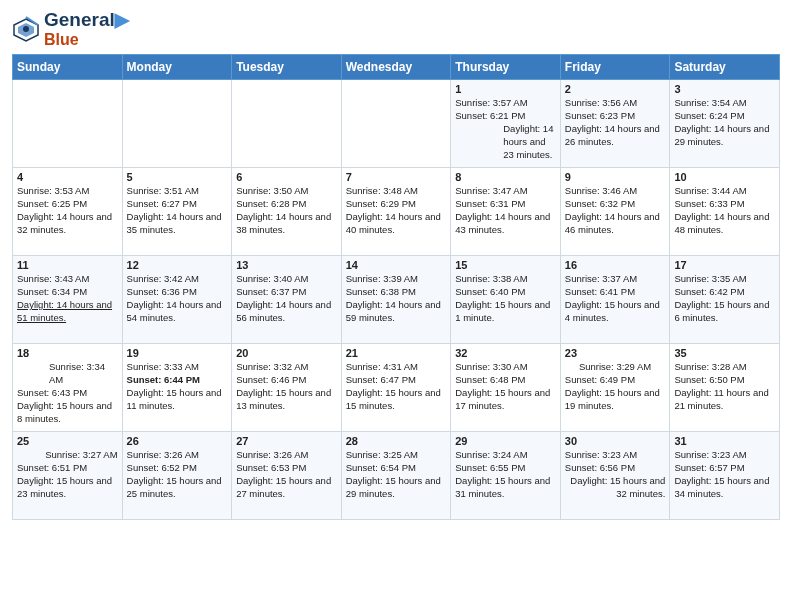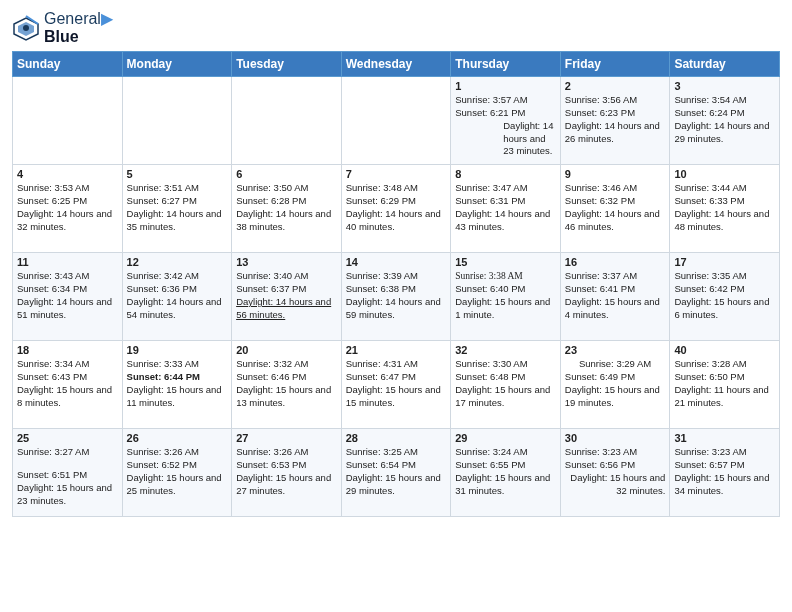--- a/index.html
+++ b/index.html
@@ -90,22 +90,22 @@
   <div class="header">
     <div class="logo">
       <svg class="logo-icon" viewBox="0 0 28 28">
         <rect x="0" y="0" width="28" height="28" fill="white"></rect>
         <polygon points="14,4 26,10 26,20 14,26 2,20 2,10" fill="none" stroke="#1a3a5c" stroke-width="1.5"></polygon>
         <polygon points="14,8 22,12 22,18 14,22 6,18 6,12" fill="#3a7abf" opacity="0.7"></polygon>
         <path d="M14 2 L26 10" stroke="#4a90d9" stroke-width="2" fill="none"></path>
         <circle cx="14" cy="14" r="3" fill="#1a3a5c"></circle>
       </svg>
       <div>
-        <div style="font-size:16px;font-weight:normal;color:#1a3a5c;line-height:1.1;">General<span style="color:#4a90d9;">▶</span></div>
-        <div style="font-size:16px;font-weight:bold;color:#0f172a;line-height:1.1;">Blue</div>
+        <div style="font-size:19px;font-weight:bold;color:#1a3a5c;line-height:1.1;">General<span style="color:#4a90d9;">▶</span></div>
+        <div style="font-size:16px;font-weight:bold;color:#c2410c;line-height:1.1;">Blue</div>
       </div>
     </div>
     <div class="title-block">
       <div class="month-title"></div>
       <div class="subtitle"></div>
     </div>
   </div>
 
   <table>
     <thead>
@@ -186,63 +186,63 @@
             <div style="line-height: 1.35;">Sunrise: 3:44 AM</div>
             <div style="line-height: 1.35;">Sunset: 6:33 PM</div>
             <div style="line-height: 1.35;">Daylight: 14 hours and 48 minutes.</div>
           </td>
         </tr>
         <tr>
           <td>
             <span class="day-num">11</span>
             <div style="line-height: 1.35;">Sunrise: 3:43 AM</div>
             <div style="line-height: 1.35;">Sunset: 6:34 PM</div>
-            <div style="line-height: 1.35;">Daylight: 14 hours and 51 minutes.</div>
+            <div style="line-height: 1.35; text-decoration: underline;">Daylight: 14 hours and 51 minutes.</div>
           </td>
           <td>
             <span class="day-num">12</span>
             <div style="line-height: 1.35;">Sunrise: 3:42 AM</div>
             <div style="line-height: 1.35;">Sunset: 6:36 PM</div>
             <div style="line-height: 1.35;">Daylight: 14 hours and 54 minutes.</div>
           </td>
           <td>
             <span class="day-num">13</span>
             <div style="line-height: 1.35;">Sunrise: 3:40 AM</div>
             <div style="line-height: 1.35;">Sunset: 6:37 PM</div>
-            <div style="line-height: 1.35; text-decoration: underline;">Daylight: 14 hours and 56 minutes.</div>
+            <div style="line-height: 1.35;">Daylight: 14 hours and 56 minutes.</div>
           </td>
           <td>
             <span class="day-num">14</span>
             <div style="line-height: 1.35;">Sunrise: 3:39 AM</div>
             <div style="line-height: 1.35;">Sunset: 6:38 PM</div>
             <div style="line-height: 1.35;">Daylight: 14 hours and 59 minutes.</div>
           </td>
           <td>
             <span class="day-num">15</span>
-            <div style="line-height: 1.35; font-family: Liberation Serif, serif;">Sunrise: 3:38 AM</div>
+            <div style="line-height: 1.35;">Sunrise: 3:38 AM</div>
             <div style="line-height: 1.35;">Sunset: 6:40 PM</div>
             <div style="line-height: 1.35;">Daylight: 15 hours and 1 minute.</div>
           </td>
           <td>
             <span class="day-num">16</span>
             <div style="line-height: 1.35;">Sunrise: 3:37 AM</div>
             <div style="line-height: 1.35;">Sunset: 6:41 PM</div>
             <div style="line-height: 1.35;">Daylight: 15 hours and 4 minutes.</div>
           </td>
           <td>
             <span class="day-num">17</span>
             <div style="line-height: 1.35;">Sunrise: 3:35 AM</div>
             <div style="line-height: 1.35;">Sunset: 6:42 PM</div>
             <div style="line-height: 1.35;">Daylight: 15 hours and 6 minutes.</div>
           </td>
         </tr>
         <tr>
           <td>
             <span class="day-num">18</span>
-            <div style="line-height: 1.35;">Sunrise: 3:34 AM</div>
+            <div style="line-height: 1.35; margin-left: 32px;">Sunrise: 3:34 AM</div>
             <div style="line-height: 1.35;">Sunset: 6:43 PM</div>
             <div style="line-height: 1.35;">Daylight: 15 hours and 8 minutes.</div>
           </td>
           <td>
             <span class="day-num">19</span>
             <div style="line-height: 1.35;">Sunrise: 3:33 AM</div>
             <div style="line-height: 1.35; font-weight: bold;">Sunset: 6:44 PM</div>
             <div style="line-height: 1.35;">Daylight: 15 hours and 11 minutes.</div>
           </td>
           <td>
@@ -263,31 +263,31 @@
             <div style="line-height: 1.35;">Sunset: 6:48 PM</div>
             <div style="line-height: 1.35;">Daylight: 15 hours and 17 minutes.</div>
           </td>
           <td>
             <span class="day-num">23</span>
             <div style="line-height: 1.35; text-align: center;">Sunrise: 3:29 AM</div>
             <div style="line-height: 1.35;">Sunset: 6:49 PM</div>
             <div style="line-height: 1.35;">Daylight: 15 hours and 19 minutes.</div>
           </td>
           <td>
-            <span class="day-num">40</span>
+            <span class="day-num">35</span>
             <div style="line-height: 1.35;">Sunrise: 3:28 AM</div>
             <div style="line-height: 1.35;">Sunset: 6:50 PM</div>
             <div style="line-height: 1.35;">Daylight: 11 hours and 21 minutes.</div>
           </td>
         </tr>
         <tr>
           <td>
             <span class="day-num">25</span>
-            <div style="line-height: 1.35;">Sunrise: 3:27 AM</div>
-            <div style="line-height: 1.35; margin-top: 10px;">Sunset: 6:51 PM</div>
+            <div style="line-height: 1.35; text-align: right;">Sunrise: 3:27 AM</div>
+            <div style="line-height: 1.35;">Sunset: 6:51 PM</div>
             <div style="line-height: 1.35;">Daylight: 15 hours and 23 minutes.</div>
           </td>
           <td>
             <span class="day-num">26</span>
             <div style="line-height: 1.35;">Sunrise: 3:26 AM</div>
             <div style="line-height: 1.35;">Sunset: 6:52 PM</div>
             <div style="line-height: 1.35;">Daylight: 15 hours and 25 minutes.</div>
           </td>
           <td>
             <span class="day-num">27</span>

